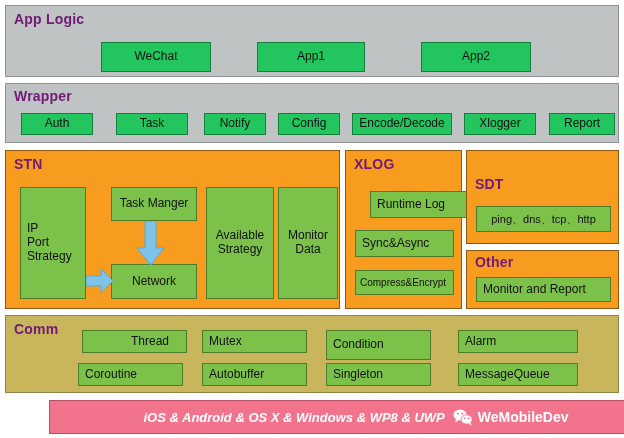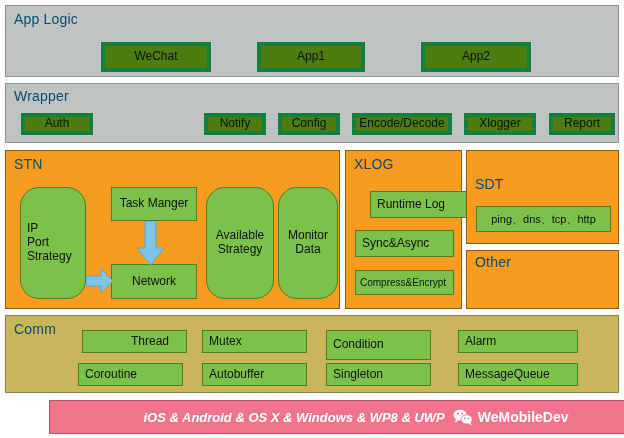--- a/index.html
+++ b/index.html
@@ -18,22 +18,22 @@
     overflow: hidden;
   }
   
   .panel {
     position: absolute;
     box-sizing: border-box;
     border: 1px solid #7a7a5a;
   }
   .panel-title {
     position: absolute;
-    color: #0c4a6e;
-    font-weight: normal;
+    color: #701a75;
+    font-weight: bold;
     font-size: 14px;
     letter-spacing: 0.2px;
     white-space: nowrap;
   }
   
   .gray {
     background: #bfc3c3;
     border: 1px solid #8e9292;
   }
   
@@ -59,35 +59,34 @@
     display: flex;
     align-items: center;
     justify-content: center;
     text-align: center;
     color: #111111;
     font-size: 12px;
     line-height: 1.15;
     white-space: nowrap;
   }
   .box-yellow {
-    background: #4d7c0f;
-    border: 4px solid #15803d;
+    background: #22c55e;
+    border: 1px solid #15803d;
   }
   .box-green {
     background: #7cc24a;
     border: 1px solid #4e7d2a;
   }
   .box-left {
     justify-content: flex-start;
     text-align: left;
     padding-left: 6px;
   }
   .box-multiline {
     white-space: normal;
-    border-radius: 19px;
   }
   
   .arrow {
     position: absolute;
   }
   
   .bottombar-text {
     position: absolute;
     top: 0;
     left: 0;
@@ -135,20 +134,21 @@
     <div class="box box-yellow" style="left:251px; top:36px; width:108px; height:30px;">App1</div>
 
     <div class="box box-yellow" style="left:415px; top:36px; width:110px; height:30px;">App2</div>
   </div>
 
   <div class="panel gray" style="left:5px; top:83px; width:614px; height:60px;padding-left:36px;">
     <div class="panel-title" style="left:8px; top:4px;">Wrapper</div>
 
     <div class="box box-yellow" style="left:15px; top:29px; width:72px; height:22px;">Auth</div>
 
+    <div class="box box-yellow" style="left:110px; top:29px; width:72px; height:22px;">Task</div>
 
     <div class="box box-yellow" style="left:272px; top:29px; width:62px; height:22px;">Config</div>
 
     <div class="box box-yellow" style="left:198px; top:29px; width:62px; height:22px;">Notify</div>
 
     <div class="box box-yellow" style="left:346px; top:29px; width:100px; height:22px;">Encode/Decode</div>
 
     <div class="box box-yellow" style="left:458px; top:29px; width:72px; height:22px;">Xlogger</div>
 
     <div class="box box-yellow" style="left:543px; top:29px; width:66px; height:22px;">Report</div>
@@ -196,20 +196,21 @@
 
   <div class="panel orange" style="left:466px; top:150px; width:153px; height:94px;">
     <div class="panel-title" style="left:8px; top:5px;margin-top:20px;">SDT</div>
 
     <div class="box box-green" style="left:9px; top:55px; width:135px; height:26px; font-size:11px;">ping、dns、tcp、http</div>
   </div>
 
   <div class="panel orange" style="left:466px; top:250px; width:153px; height:59px;">
     <div class="panel-title" style="left:8px; top:3px;">Other</div>
 
+    <div class="box box-green box-left" style="left:9px; top:26px; width:135px; height:25px;">Monitor and Report</div>
   </div>
 
   <div class="panel khaki" style="left:5px; top:315px; width:614px; height:78px;">
     <div class="panel-title" style="left:8px; top:5px;">Comm</div>
 
     <div class="box box-green box-left" style="left:76px; top:14px; width:105px; height:23px;padding-left:48px;">Thread</div>
 
     <div class="box box-green box-left" style="left:196px; top:14px; width:105px; height:23px;">Mutex</div>
 
     <div class="box box-green box-left" style="left:320px; top:14px; width:105px; height:30px;">Condition</div>

